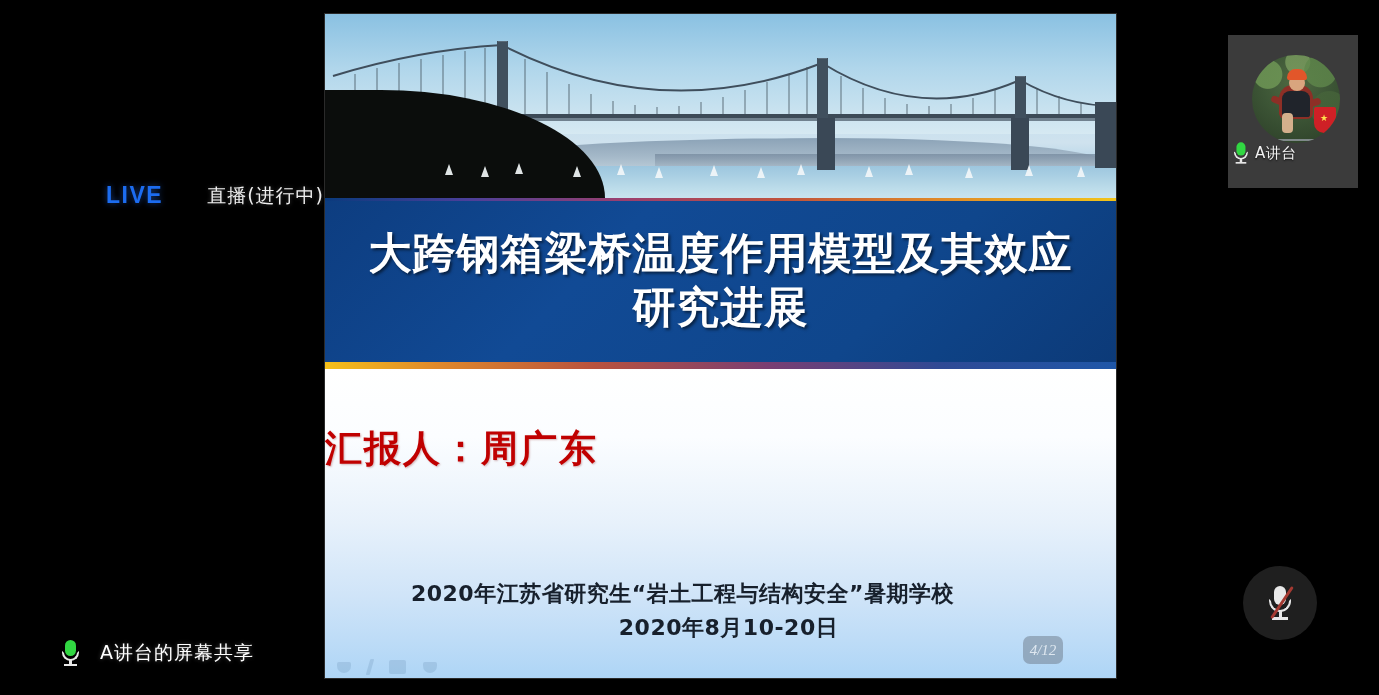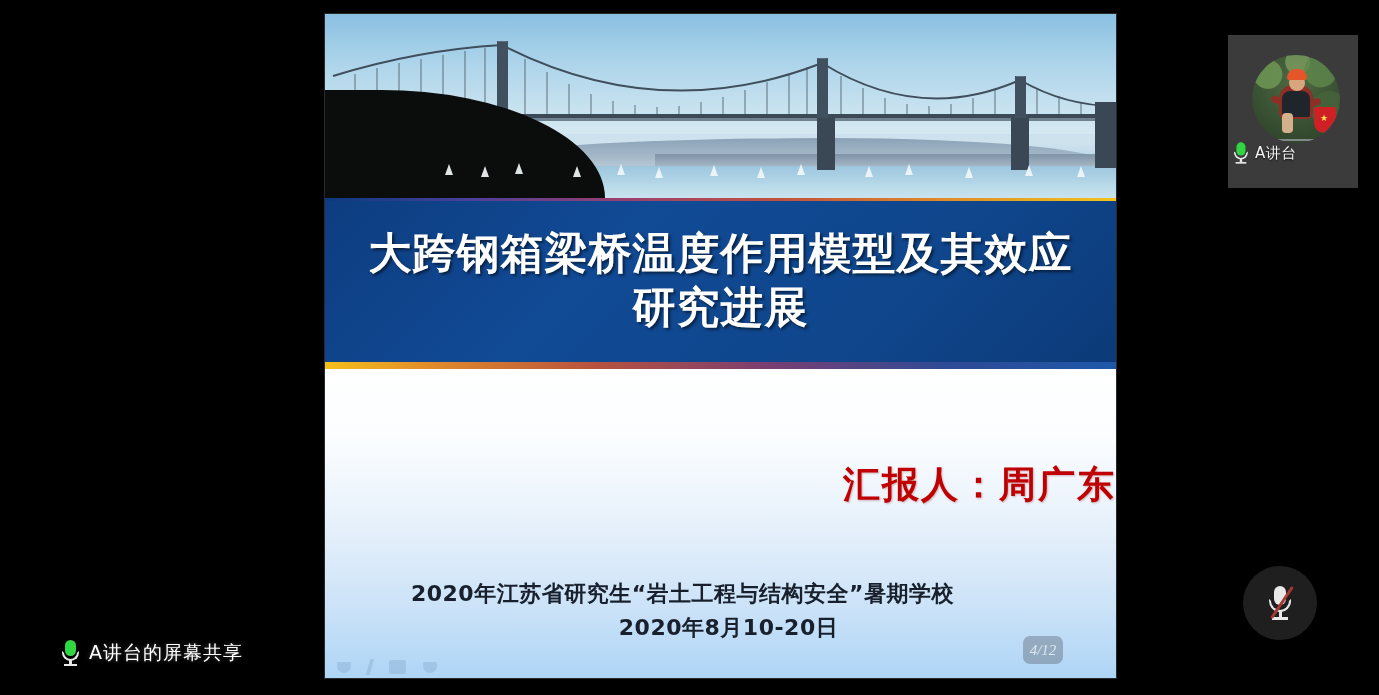--- a/index.html
+++ b/index.html
@@ -46,21 +46,21 @@
     text-shadow: 0 0 4px rgba(255,255,255,0.25);
   }
 
   
   .share-label {
     position: absolute;
     left: 62px;
     top: 640px;
     display: flex;
     align-items: center;
-    gap: 10px;
+    gap: 21px;
   }
   .share-label .txt {
     font-family: "DejaVu Sans", "Liberation Sans", sans-serif;
     font-size: 19px;
     color: #ffffff;
     letter-spacing: 1px;
     text-shadow: 0 0 4px rgba(255,255,255,0.3);
   }
   .mic-green {
     width: 17px;
@@ -269,28 +269,27 @@
     top: 355px;
     width: 791px;
     height: 309px;
     background: linear-gradient(to bottom, #ffffff 0%, #fbfdff 22%, #e7f1fb 50%, #cfe4f8 74%, #aed5f6 100%);
   }
   .presenter {
     position: absolute;
     left: 0;
     top: 55px;
     width: 791px;
-    text-align: right;
+    text-align: left;
     font-family: "DejaVu Sans", "Liberation Sans", sans-serif;
     font-weight: bold;
     font-size: 37px;
     color: #c00000;
     letter-spacing: 2px;
     text-shadow: 1px 1px 2px rgba(120,0,0,.28);
-    margin-top: 36px;
   }
   .affiliation {
     position: absolute;
     left: 0;
     top: 132px;
     width: 791px;
     text-align: center;
     font-family: "DejaVu Sans", "Liberation Sans", sans-serif;
     font-size: 25px;
     color: #1b2a3a;
@@ -534,20 +533,24 @@
     transform: rotate(-56deg);
     transform-origin: center;
     border-radius: 2px;
   }
 </style>
 </head>
 <body>
 
 <div class="screen">
 
+  <div class="live-row">
+    <span class="live-badge">LIVE</span>
+    <span class="live-cn">直播(进行中)</span>
+  </div>
 
   <div class="share-label">
     <span class="mic-green">
       <span class="cap"></span>
         <span class="arc"></span>
         <span class="stem"></span>
         <span class="base"></span>
     </span>
     <span class="txt">A讲台的屏幕共享</span>
   </div>

